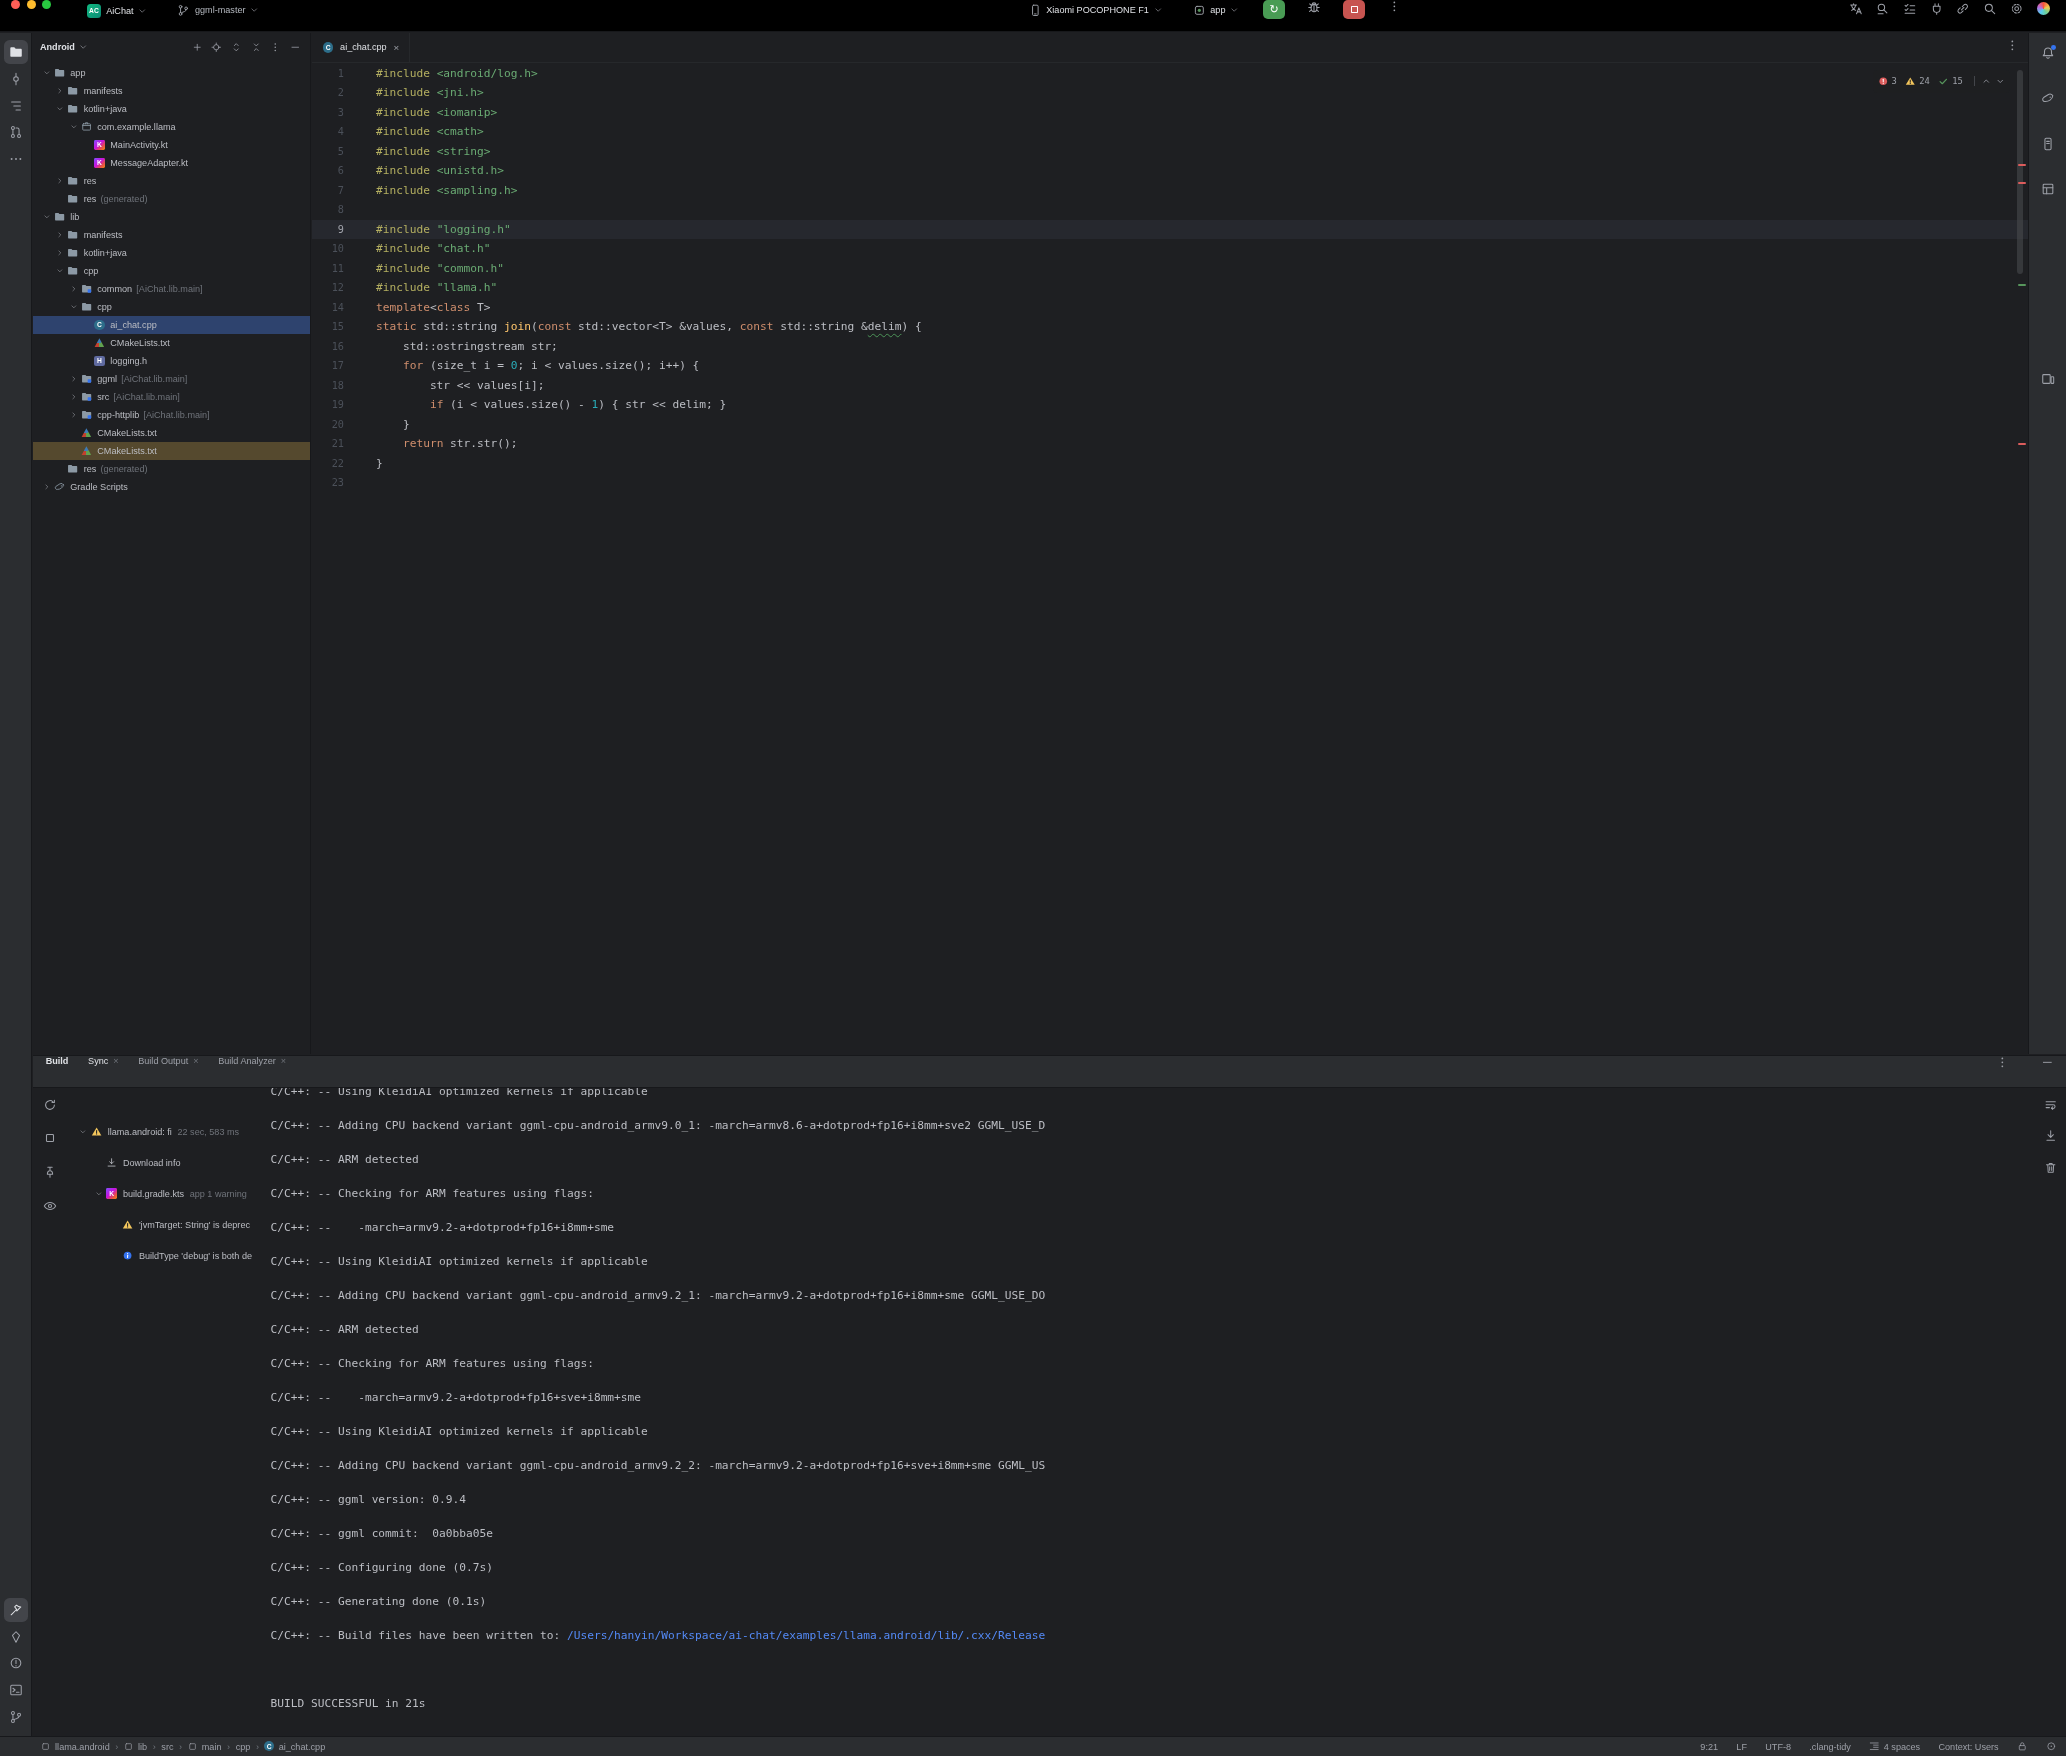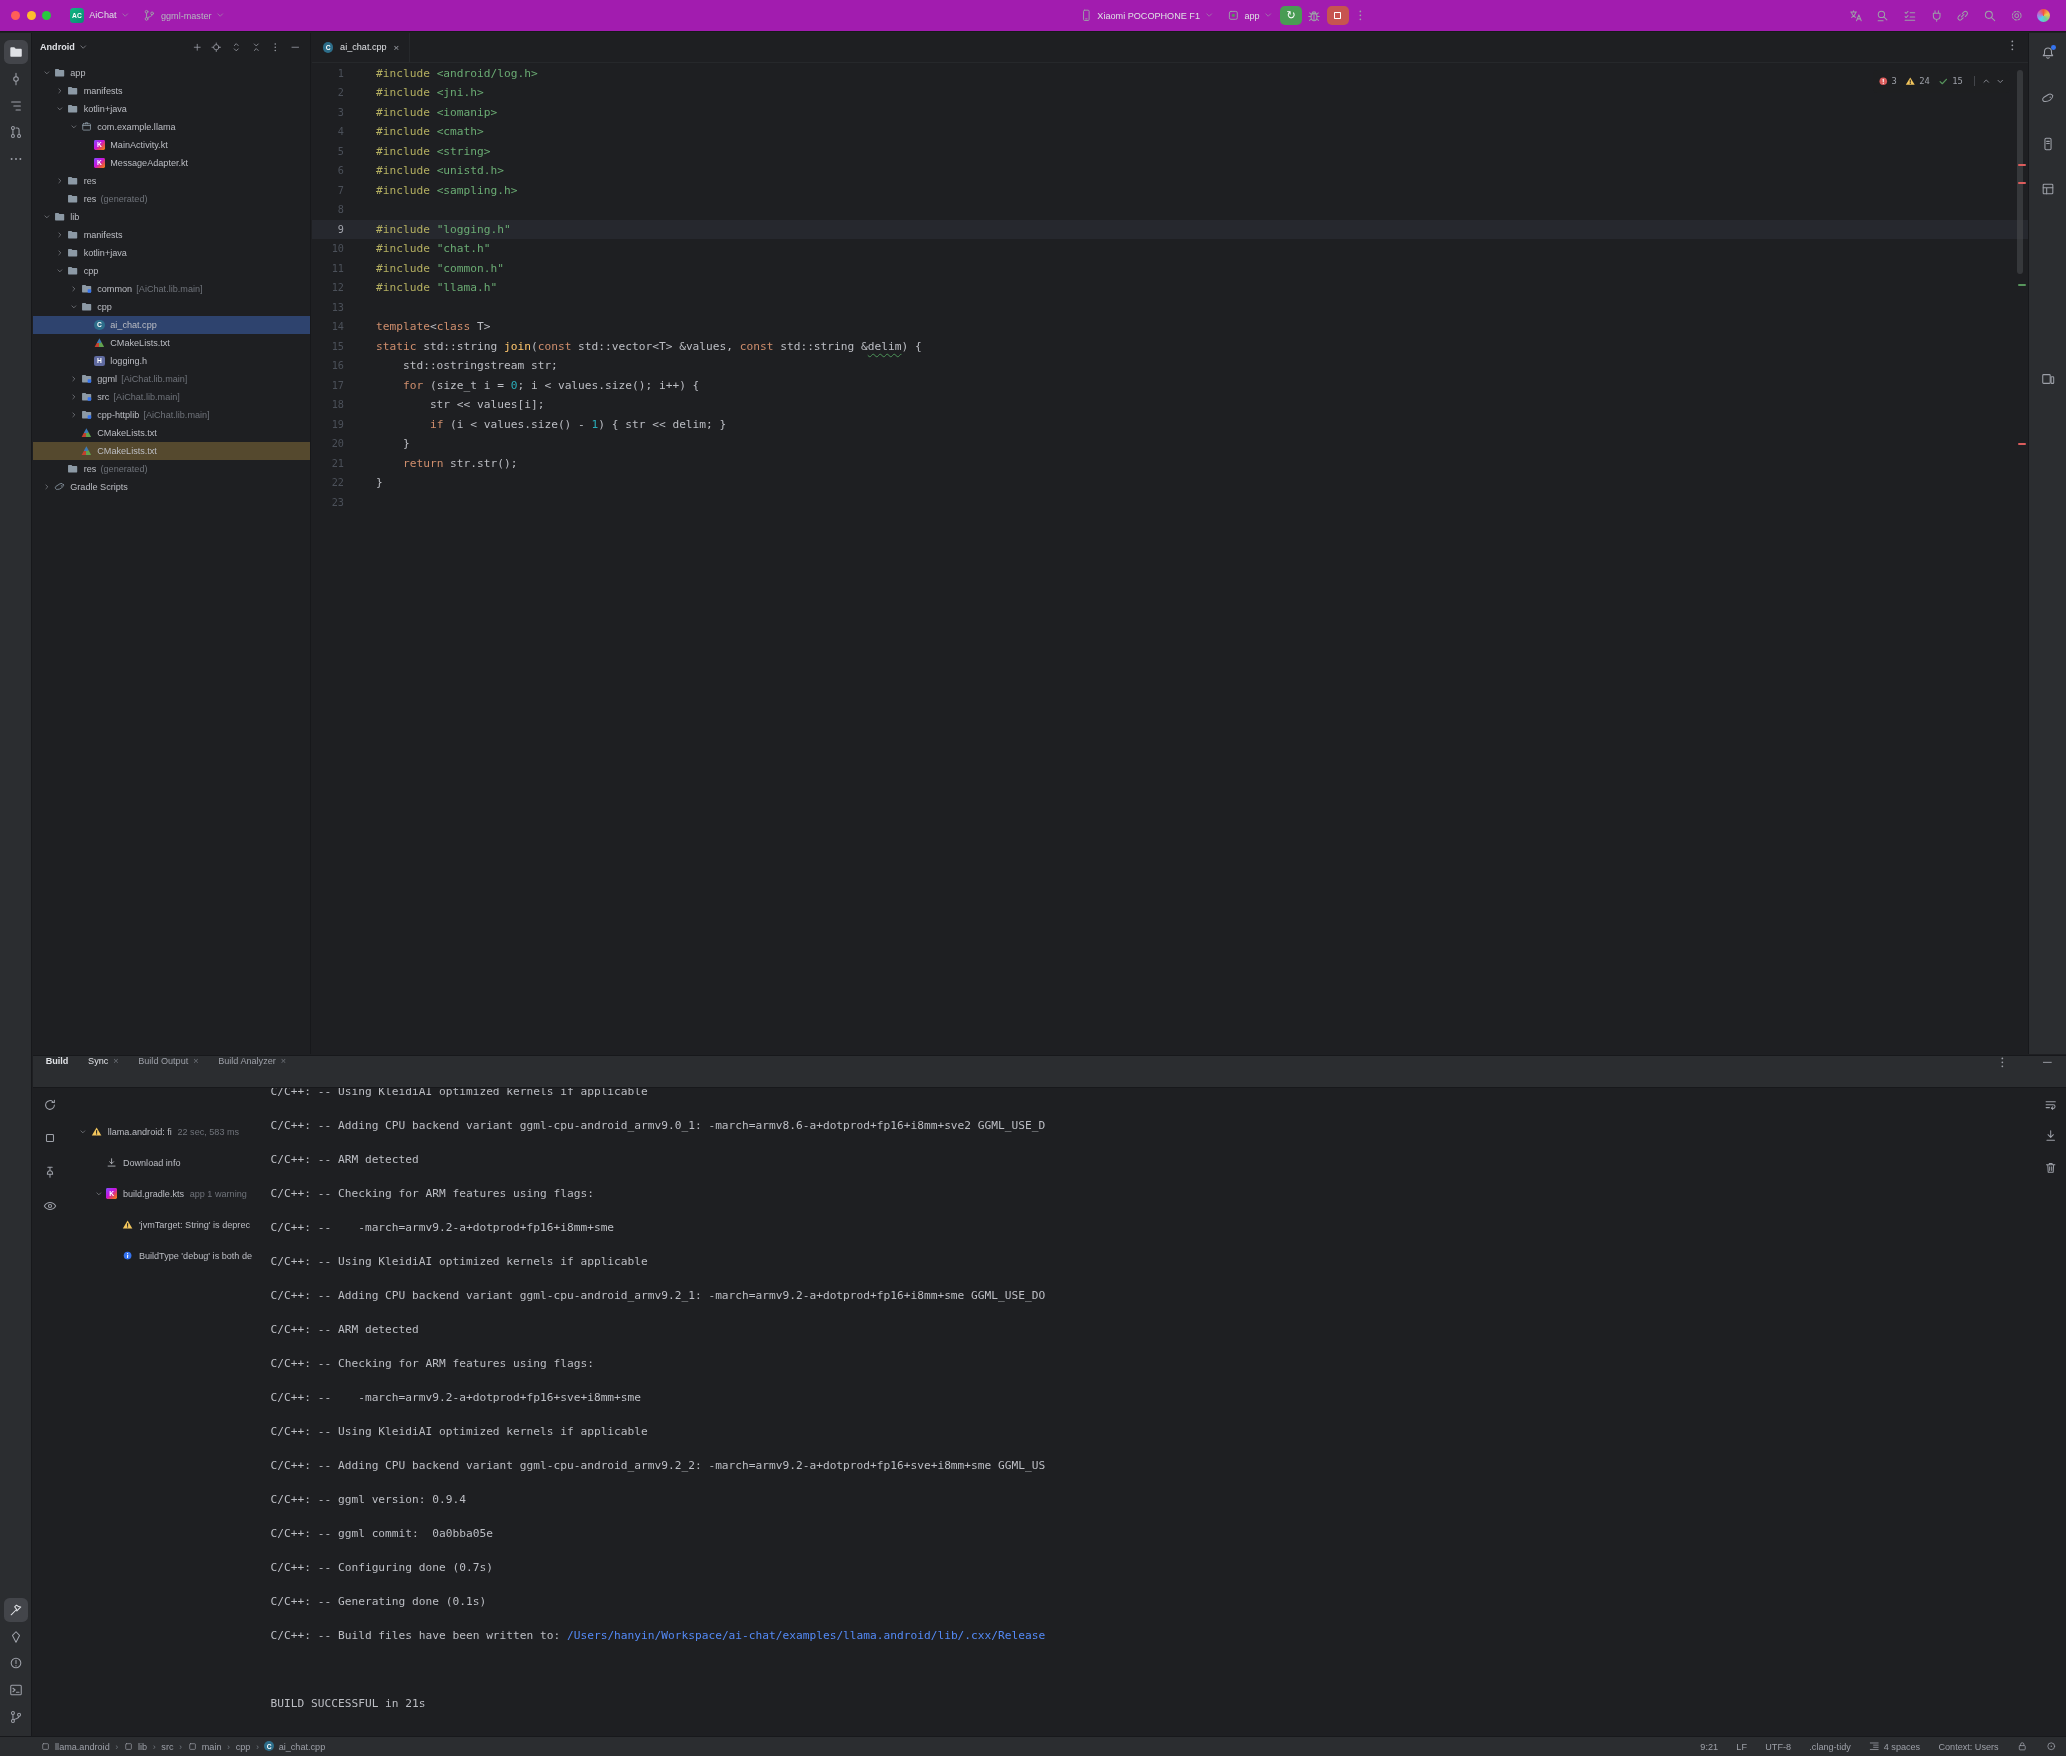--- a/index.html
+++ b/index.html
@@ -8,21 +8,21 @@
 .ic{display:inline-flex;width:12.7px;height:12.7px;color:#9DA0A8;align-items:center;justify-content:center;flex:none}
 .ic svg{width:100%;height:100%}
 .ic12{width:8.4px;height:8.4px}.ic13{width:9.1px;height:9.1px}.ic14{width:10.5px;height:10.5px}.ic20{width:14px;height:14px}
 .lic{width:10.5px;height:10.5px;border-radius:2.1px;font:bold 6.7px "Liberation Sans",sans-serif;display:inline-flex;align-items:center;justify-content:center;color:#fff;flex:none}
 .lic-kt{background:linear-gradient(135deg,#7F52FF,#C811E2 45%,#E44857 70%,#F88909);border-radius:1.4px}
 .lic-cpp{background:#2D6E8A;border-radius:50%}
 .lic-h{background:#5F6AA0}
 .lic-cmake{width:9.8px;height:9.1px;border-radius:0;background:conic-gradient(from 180deg at 50% 62%,#C3402F 0 120deg,#3E7BB6 0 240deg,#61A24F 0);clip-path:polygon(50% 0,0 100%,100% 100%)}
 .aicircle{width:13.4px;height:13.4px;border-radius:50%;background:conic-gradient(#F5543D,#F2C94C,#6FCF97,#56CCF2,#BB6BD9,#F5543D)}
 
-.titlebar{position:absolute;left:0;top:0;width:2066px;height:32px;background:#a21caf;border-bottom:0.7px solid #17181B;display:flex;align-items:center;padding:0 11.2px;gap:1px}
+.titlebar{position:absolute;left:0;top:0;width:2066px;height:32px;background:#000000;border-bottom:0.7px solid #17181B;display:flex;align-items:flex-start;padding:0 11.2px;gap:18px}
 .lights{display:flex;gap:6.3px;margin-right:11.2px}
 .light{width:9.1px;height:9.1px;border-radius:50%;display:inline-block}
 .light.r{background:#FF5F57}.light.y{background:#FEBC2E}.light.g{background:#28C840}
 .tbw{display:flex;align-items:center;gap:4.9px;padding:3.5px 6.3px;border-radius:4.9px;font-size:9.1px;color:#DFE1E5;cursor:default}
 .acbadge{width:14.8px;height:14.8px;border-radius:3.5px;background:linear-gradient(135deg,#10B981,#0B8A74);color:#fff;font-size:6.7px;font-weight:bold;display:flex;align-items:center;justify-content:center}
 .dimtext{color:#B4B8BF}
 .tbsp1{flex:1}.tbsp2{flex:.57}
 .runbtn{width:22px;height:19px;border-radius:4.9px;background:#499C54;color:#fff;border:none;font-size:11.2px;line-height:1;display:flex;align-items:center;justify-content:center;font-family:"DejaVu Sans",sans-serif}
 .stopbtn{width:22px;height:19px;border-radius:4.9px;background:#C75450;border:none;display:flex;align-items:center;justify-content:center}
 .stopbtn i{display:block;width:7px;height:7px;border:1.4px solid #fff;border-radius:0.7px}
@@ -646,21 +646,20 @@
         <div class="cl"><span class="ln mono">3</span><span class="ct"><span class="sg-p">#include </span><span class="sg-s">&lt;iomanip&gt;</span></span></div>
         <div class="cl"><span class="ln mono">4</span><span class="ct"><span class="sg-p">#include </span><span class="sg-s">&lt;cmath&gt;</span></span></div>
         <div class="cl"><span class="ln mono">5</span><span class="ct"><span class="sg-p">#include </span><span class="sg-s">&lt;string&gt;</span></span></div>
         <div class="cl"><span class="ln mono">6</span><span class="ct"><span class="sg-p">#include </span><span class="sg-s">&lt;unistd.h&gt;</span></span></div>
         <div class="cl"><span class="ln mono">7</span><span class="ct"><span class="sg-p">#include </span><span class="sg-s">&lt;sampling.h&gt;</span></span></div>
         <div class="cl"><span class="ln mono">8</span><span class="ct"></span></div>
         <div class="cl cur"><span class="ln mono lncur">9</span><span class="ct"><span class="sg-p">#include </span><span class="sg-s">"logging.h"</span></span></div>
         <div class="cl"><span class="ln mono">10</span><span class="ct"><span class="sg-p">#include </span><span class="sg-s">"chat.h"</span></span></div>
         <div class="cl"><span class="ln mono">11</span><span class="ct"><span class="sg-p">#include </span><span class="sg-s">"common.h"</span></span></div>
         <div class="cl"><span class="ln mono">12</span><span class="ct"><span class="sg-p">#include </span><span class="sg-s">"llama.h"</span></span></div>
-        <div class="cl"><span class="ln mono">13</span><span class="ct"></span></div>
         <div class="cl"><span class="ln mono">14</span><span class="ct"><span class="sg-k">template</span><span class="sg-t">&lt;</span><span class="sg-k">class</span><span class="sg-t"> T&gt;</span></span></div>
         <div class="cl"><span class="ln mono">15</span><span class="ct"><span class="sg-k">static</span><span class="sg-t"> std::string </span><span class="sg-f">join</span><span class="sg-t">(</span><span class="sg-k">const</span><span class="sg-t"> std::vector&lt;T&gt; &amp;values, </span><span class="sg-k">const</span><span class="sg-t"> std::string &amp;</span><span class="sg-w">delim</span><span class="sg-t">) {</span></span></div>
         <div class="cl"><span class="ln mono">16</span><span class="ct"><span class="sg-t">    std::ostringstream str;</span></span></div>
         <div class="cl"><span class="ln mono">17</span><span class="ct"><span class="sg-t">    </span><span class="sg-k">for</span><span class="sg-t"> (size_t i = </span><span class="sg-num">0</span><span class="sg-t">; i &lt; values.size(); i++) {</span></span></div>
         <div class="cl"><span class="ln mono">18</span><span class="ct"><span class="sg-t">        str &lt;&lt; values[i];</span></span></div>
         <div class="cl"><span class="ln mono">19</span><span class="ct"><span class="sg-t">        </span><span class="sg-k">if</span><span class="sg-t"> (i &lt; values.size() - </span><span class="sg-num">1</span><span class="sg-t">) { str &lt;&lt; delim; }</span></span></div>
         <div class="cl"><span class="ln mono">20</span><span class="ct"><span class="sg-t">    }</span></span></div>
         <div class="cl"><span class="ln mono">21</span><span class="ct"><span class="sg-t">    </span><span class="sg-k">return</span><span class="sg-t"> str.str();</span></span></div>
         <div class="cl"><span class="ln mono">22</span><span class="ct"><span class="sg-t">}</span></span></div>
         <div class="cl"><span class="ln mono">23</span><span class="ct"></span></div>

